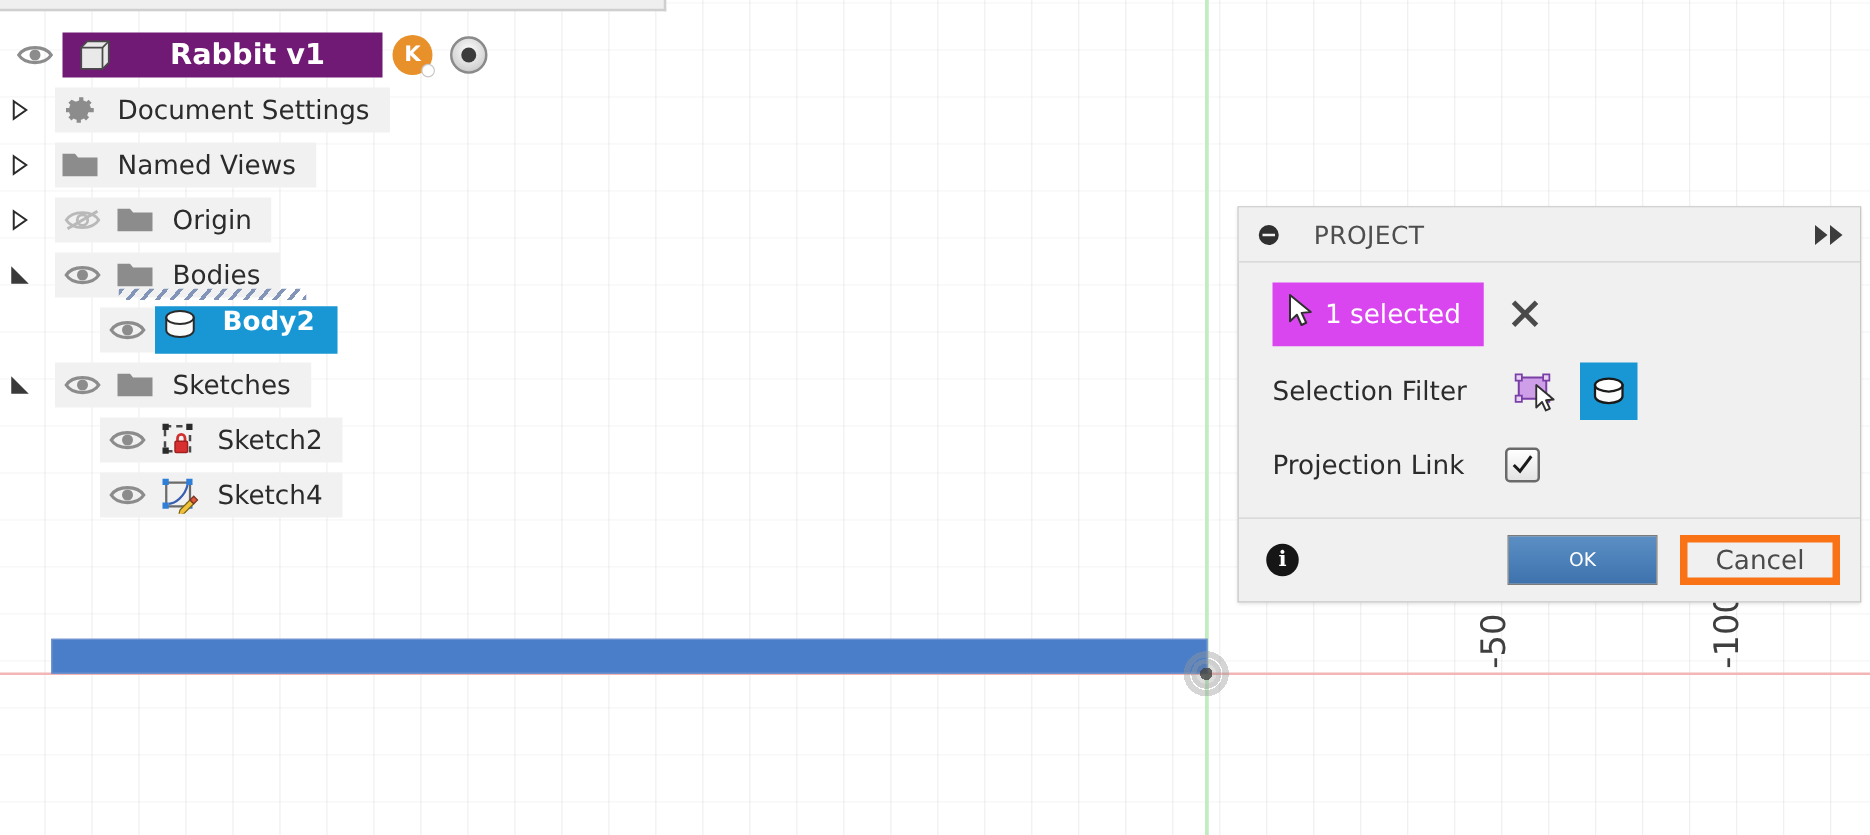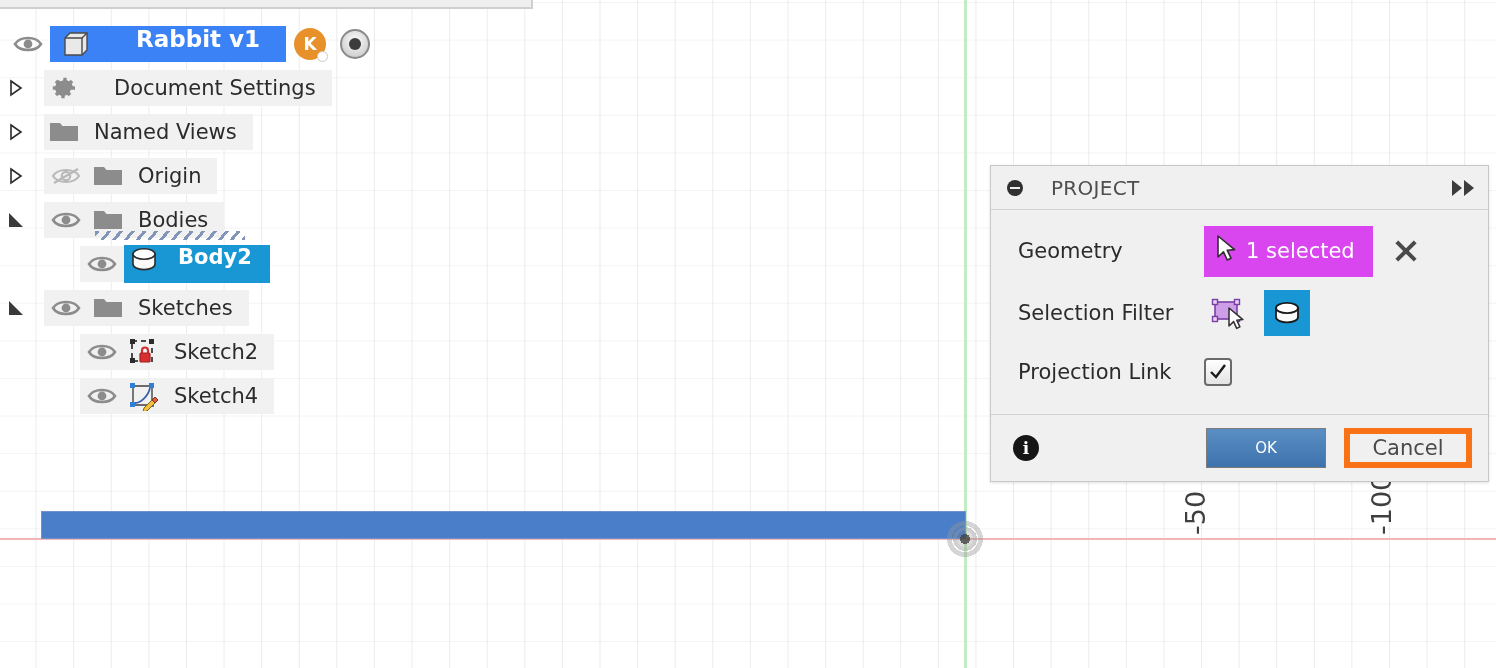--- a/index.html
+++ b/index.html
@@ -123,23 +123,24 @@
     font-size: 21px;
     color: #2b2b2b;
     padding-left: 10px;
     white-space: nowrap;
   }
 
   
   .root-row .row-body { background: transparent; padding-right: 0; }
   .root-pill {
     display: inline-flex;
-    background: #3b82f6;
+    align-items: center;
+    background: #701a75;
     height: 36px;
-    padding: 0 4px 0 6px;
+    padding: 0 24px 0 6px;
   }
   .root-title {
     font-size: 23px;
     font-weight: bold;
     color: #ffffff;
     padding: 0 22px 0 40px;
     white-space: nowrap;
   }
   .avatar {
     width: 32px; height: 32px;
@@ -399,21 +400,21 @@
         </span>
     </div>
   </div>
 
   <div class="tree-row">
     <span class="twisty">
       <svg width="14" height="18" viewBox="0 0 14 18">
           <polygon points="2,2 12,9 2,16" fill="#ffffff" stroke="#2b2b2b" stroke-width="1.6"></polygon>
         </svg>
     </span>
-    <div class="row-body" style="margin-left:44px;gap:20px;">
+    <div class="row-body" style="margin-left:44px;">
       <span class="icon-box">
         <svg width="28" height="28" viewBox="0 0 28 28">
           <path fill="#8c8c8c" d="M14 9.2a4.8 4.8 0 100 9.6 4.8 4.8 0 000-9.6zm0 7.2a2.4 2.4 0 110-4.8 2.4 2.4 0 010 4.8z"></path>
           <path fill="#8c8c8c" d="M25 12.3h-2.3a9 9 0 00-1-2.5l1.6-1.6-2.5-2.5-1.6 1.6a9 9 0 00-2.5-1V3.8h-3.4v2.5a9 9 0 00-2.5 1L7.2 5.7 4.7 8.2l1.6 1.6a9 9 0 00-1 2.5H2.8v3.4h2.5a9 9 0 001 2.5l-1.6 1.6 2.5 2.5 1.6-1.6a9 9 0 002.5 1v2.5h3.4v-2.5a9 9 0 002.5-1l1.6 1.6 2.5-2.5-1.6-1.6a9 9 0 001-2.5H25z"></path>
         </svg>
       </span>
       <span class="tree-label">Document Settings</span>
     </div>
   </div>
 
@@ -575,21 +576,20 @@
     <span class="dlg-title">PROJECT</span>
     <span class="ff-icon">
         <i></i>
         <i></i>
       </span>
   </div>
 
   <div class="dlg-body">
 
     <div class="dlg-row">
-      <span class="dlg-label">Geometry</span>
       <span class="sel-button">
         <span>
           <svg width="26" height="30" viewBox="0 0 26 30">
             <path d="M4 2 L4 23 L9.5 17.8 L13.2 26 L17 24.2 L13.3 16.3 L20.6 15.6 Z" fill="#ffffff" stroke="#2f2f2f" stroke-width="1.6" stroke-linejoin="round"></path>
           </svg>
         </span>
         <span>1 selected</span>
       </span>
       <span class="clear-x"></span>
     </div>

